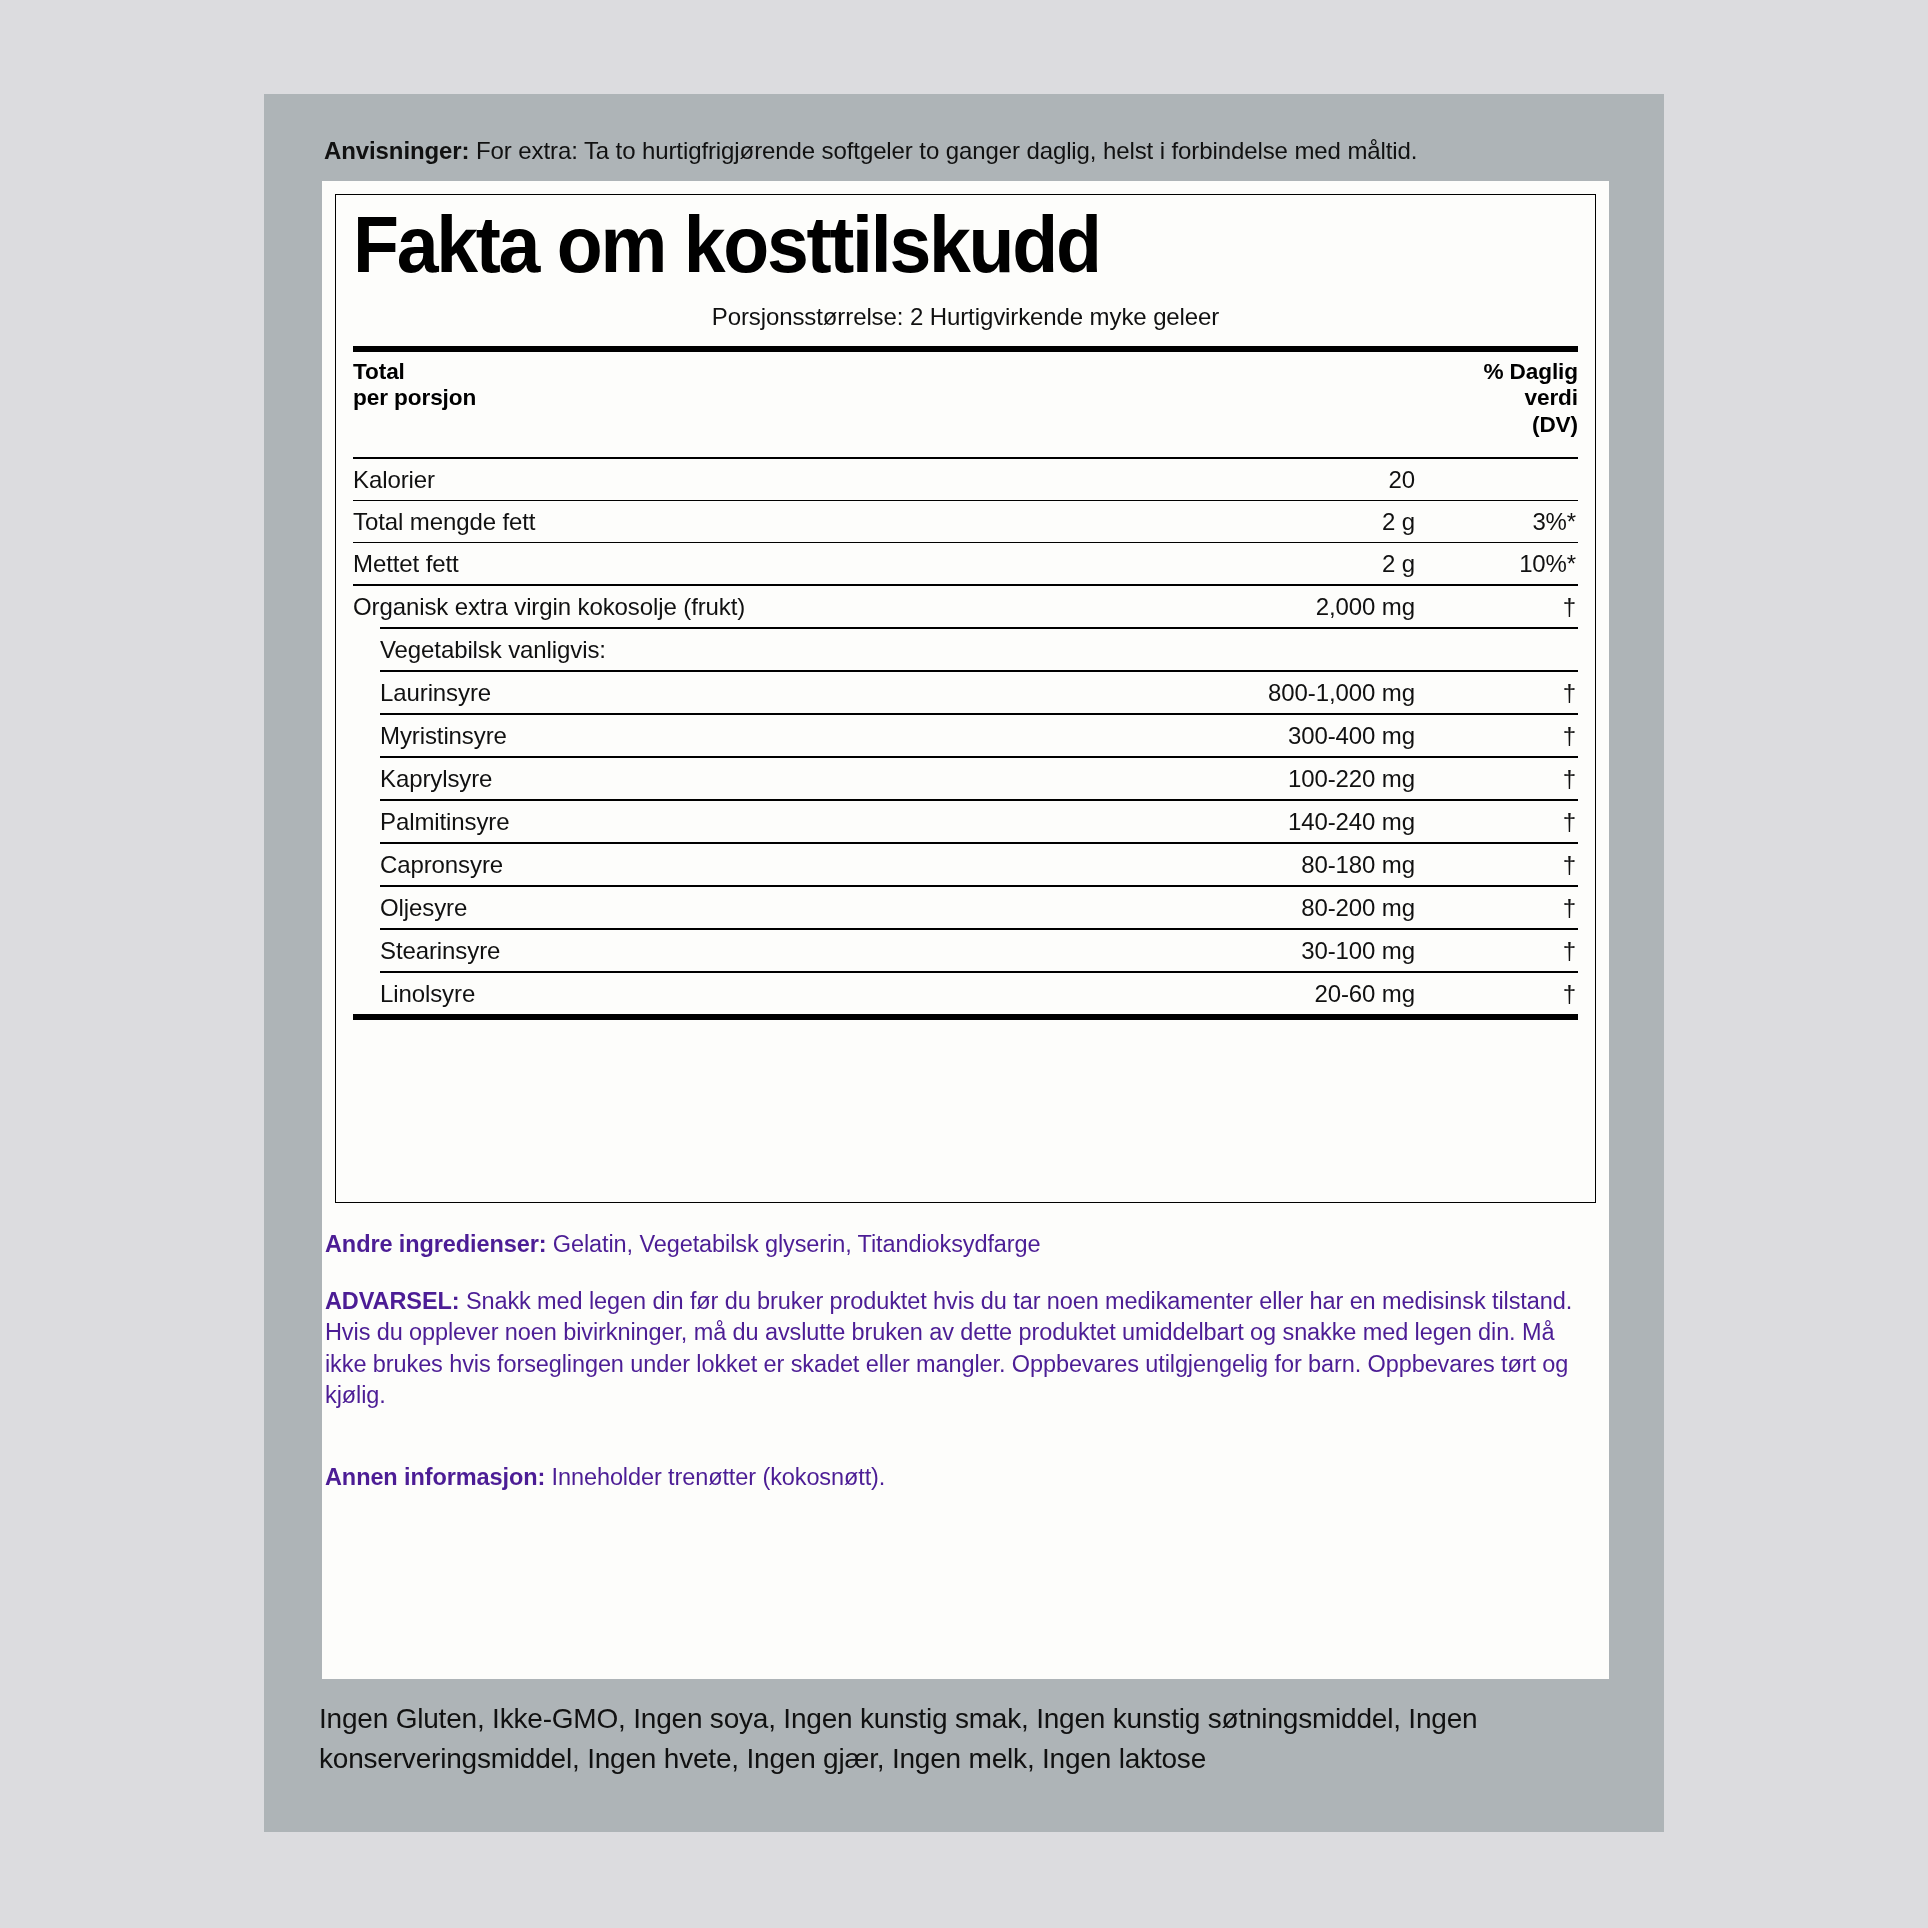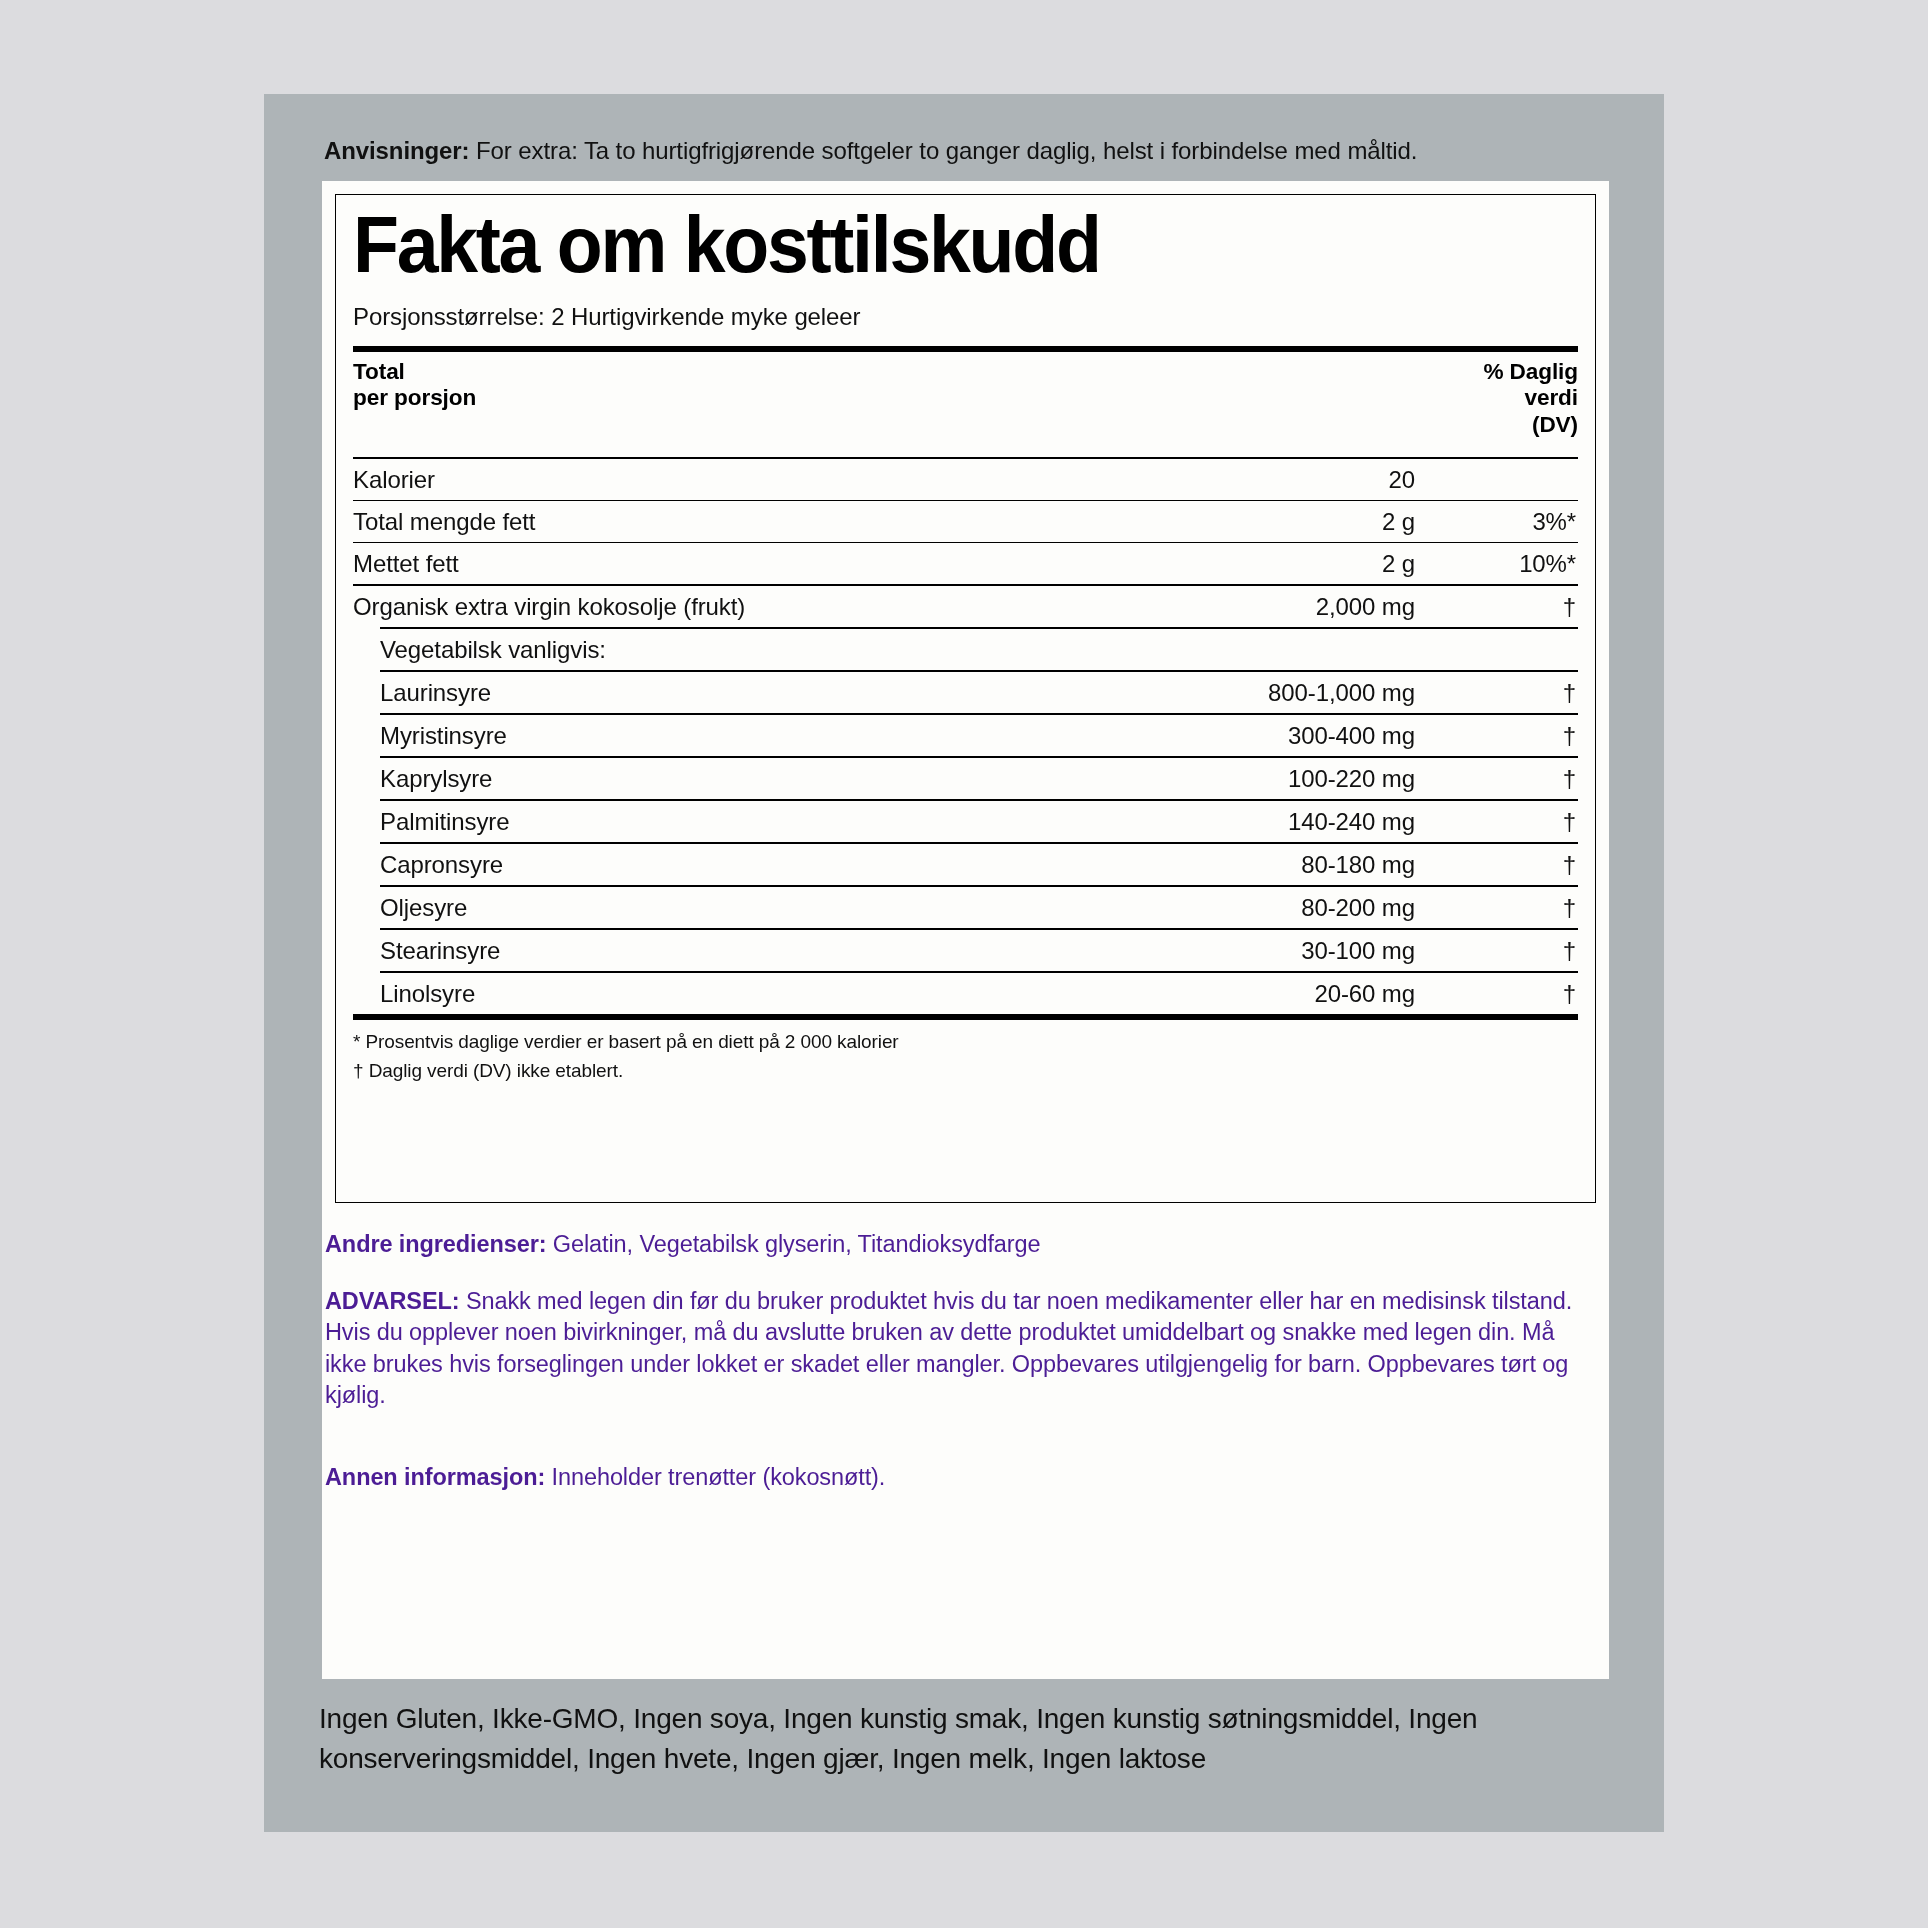--- a/index.html
+++ b/index.html
@@ -66,20 +66,21 @@
     transform-origin: left top;
     color: #000;
     white-space: nowrap;
   }
 
   .serving-line {
     font-size: 24px;
     line-height: 1.42;
     color: #111;
     letter-spacing: -0.1px;
+    text-align: center;
   }
   #serving-block { margin-top: 15px; }
 
   
   .rule-thick { border-top: 6.6px solid #000; margin-top: 12.2px; }
   .rule-med   { border-top: 2.8px solid #000; }
   .rule-bottom{ border-top: 6.6px solid #000; }
 
   
   #col-header {
@@ -286,24 +287,20 @@
 
       <div class="sep-med ind"></div>
       <div class="nrow indent">
         <span class="nm">Linolsyre</span>
         <span class="amt">20-60 mg</span>
         <span class="dv">†</span>
       </div>
 
       <div class="rule-bottom"></div>
 
-      <div id="footnotes">
-        <div>* Prosentvis daglige verdier er basert på en diett på 2 000 kalorier</div>
-        <div>† Daglig verdi (DV) ikke etablert.</div>
-      </div>
 
     </div>
 
     <div class="body-text" id="other-ingredients">
       <span class="lbl">Andre ingredienser:</span><span> Gelatin, Vegetabilsk glyserin, Titandioksydfarge</span>
     </div>
 
     <div class="body-text" id="warning">
       <span class="lbl">ADVARSEL:</span><span> Snakk med legen din før du bruker produktet hvis du tar noen medikamenter eller har en medisinsk tilstand. Hvis du opplever noen bivirkninger, må du avslutte bruken av dette produktet umiddelbart og snakke med legen din. Må ikke brukes hvis forseglingen under lokket er skadet eller mangler. Oppbevares utilgjengelig for barn. Oppbevares tørt og kjølig.</span>
     </div>

